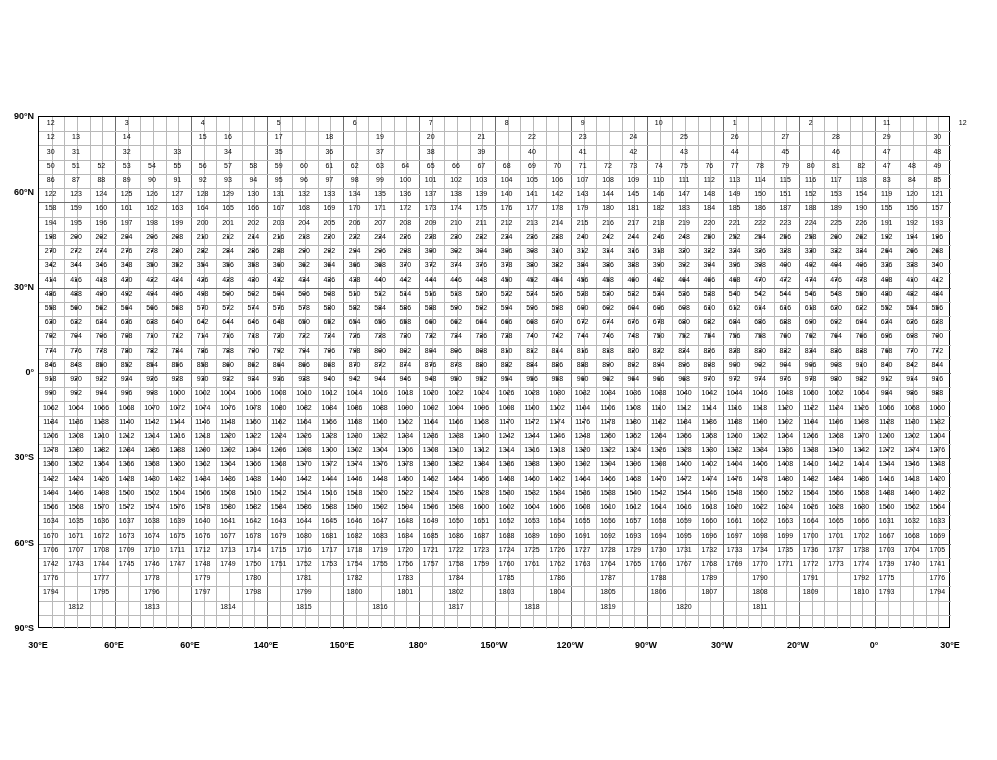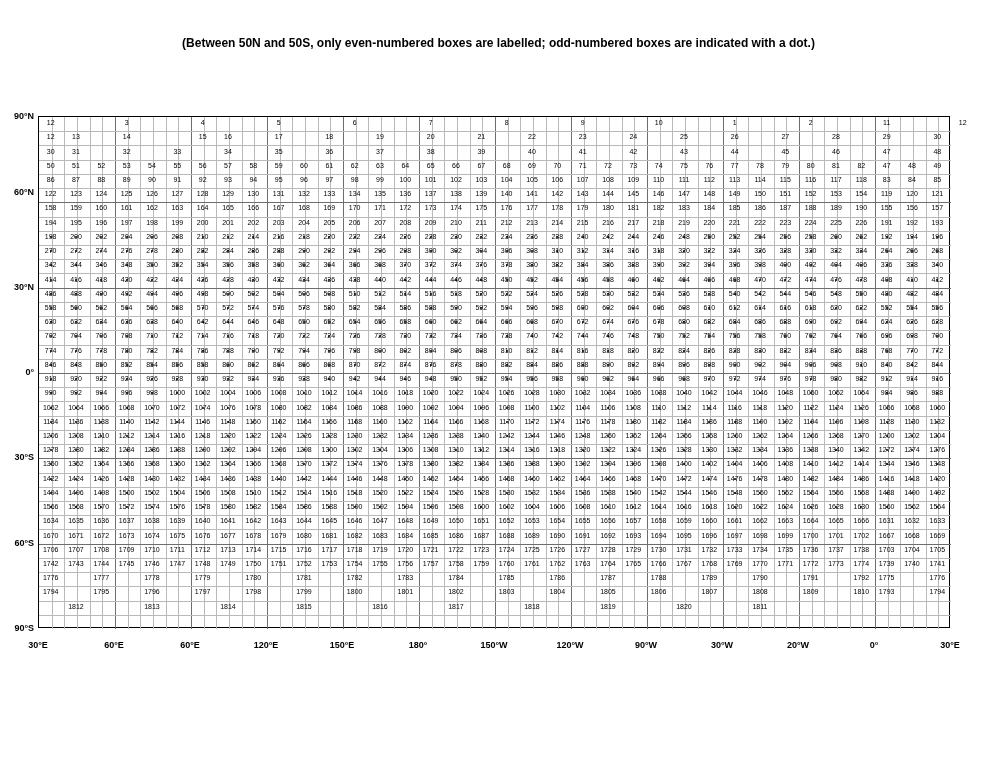--- a/index.html
+++ b/index.html
@@ -109,21 +109,20 @@
     font-weight: bold;
     text-align: center;
     top: 640px;
   }
 </style>
 </head>
 <body>
 
 <div id="page">
 
-  <div class="subtitle">(Between 50N and 50S, only even-numbered boxes are labelled; odd-numbered boxes are indicated with a dot.)</div>
 
   <div id="grid-wrap">
     <svg id="landmass" viewBox="0 0 912 512" preserveAspectRatio="none">
       <g fill="#d2d2d2" stroke="none">
 
         <rect x="0" y="440" width="912" height="72"></rect>
 
         <rect x="0" y="0" width="912" height="42" fill="#ffffff"></rect>
 
         <path d="M300,168 L360,160 L420,156 L455,164 L470,190 L470,215 L455,245 L440,275 L420,300 L400,320 L380,330 L360,322 L345,300 L332,270 L320,240 L308,205 Z"></path>
@@ -2135,21 +2134,21 @@
       <div class="lat-label" style="top: 111px;">90°N</div>
       <div class="lat-label" style="top: 187px;">60°N</div>
       <div class="lat-label" style="top: 281.667px;">30°N</div>
       <div class="lat-label" style="top: 367px;">0°</div>
       <div class="lat-label" style="top: 452.333px;">30°S</div>
       <div class="lat-label" style="top: 537.667px;">60°S</div>
       <div class="lat-label" style="top: 623px;">90°S</div>
       <div class="lon-label" style="left: 8px; width: 60px;">30°E</div>
       <div class="lon-label" style="left: 84px; width: 60px;">60°E</div>
       <div class="lon-label" style="left: 160px; width: 60px;">60°E</div>
-      <div class="lon-label" style="left: 236px; width: 60px;">120°E</div>
+      <div class="lon-label" style="left: 236px; width: 60px;">140°E</div>
       <div class="lon-label" style="left: 312px; width: 60px;">150°E</div>
       <div class="lon-label" style="left: 388px; width: 60px;">180°</div>
       <div class="lon-label" style="left: 464px; width: 60px;">150°W</div>
       <div class="lon-label" style="left: 540px; width: 60px;">120°W</div>
       <div class="lon-label" style="left: 616px; width: 60px;">90°W</div>
       <div class="lon-label" style="left: 692px; width: 60px;">30°W</div>
       <div class="lon-label" style="left: 768px; width: 60px;">20°W</div>
       <div class="lon-label" style="left: 844px; width: 60px;">0°</div>
       <div class="lon-label" style="left: 920px; width: 60px;">30°E</div>
     </div>

